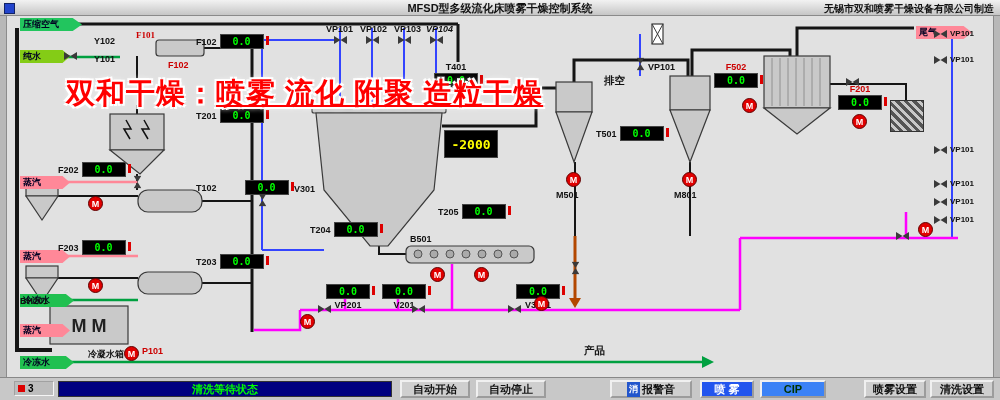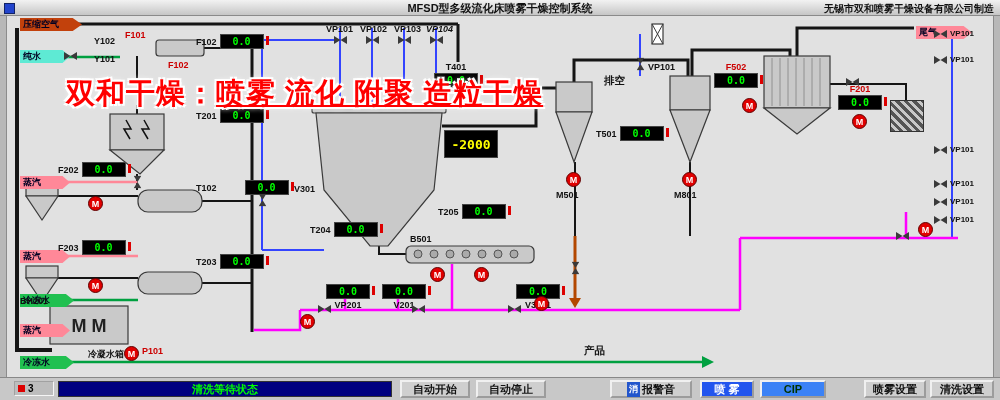--- a/index.html
+++ b/index.html
@@ -141,31 +141,31 @@
       <circle cx="482" cy="254" r="4"></circle>
       <circle cx="498" cy="254" r="4"></circle>
       <circle cx="514" cy="254" r="4"></circle>
     </g>
     <text x="89" y="332" text-anchor="middle" font-size="18" font-weight="bold" fill="#222">M M</text>
   </svg>
 
   <div class="hatchbox"></div>
 
   <div class="overlay" id="overlay">
-      <div class="arrow" style="left: 20px; top: 18px; width: 62px; background: #c2410c;">压缩空气</div>
-      <div class="arrow" style="left: 20px; top: 50px; width: 50px; background: #5eead4;">纯水</div>
+      <div class="arrow" style="left: 20px; top: 18px; width: 62px; background: #22c55e;">压缩空气</div>
+      <div class="arrow" style="left: 20px; top: 50px; width: 50px; background: #84cc16;">纯水</div>
       <div class="arrow" style="left: 20px; top: 176px; width: 50px; background: rgb(255, 136, 152);">蒸汽</div>
       <div class="arrow" style="left: 20px; top: 250px; width: 50px; background: rgb(255, 136, 152);">蒸汽</div>
       <div class="arrow" style="left: 20px; top: 294px; width: 54px; background: rgb(32, 192, 80);">冷冻水</div>
       <div class="arrow" style="left: 20px; top: 324px; width: 50px; background: rgb(255, 136, 152);">蒸汽</div>
       <div class="arrow" style="left: 20px; top: 356px; width: 54px; background: rgb(32, 192, 80);">冷冻水</div>
       <div class="arrow" style="left: 916px; top: 26px; width: 56px; background: rgb(255, 136, 152);">尾气</div>
       <div class="ptag" style="left: 94px; top: 36px;">Y102</div>
       <div class="ptag" style="left: 94px; top: 54px;">Y101</div>
-      <div class="ptag" style="left: 125px; top: 30px; color: rgb(204, 0, 0);">F101</div>
+      <div class="ptag" style="left: 136px; top: 30px; color: rgb(204, 0, 0); font-family: Liberation Serif, serif;">F101</div>
       <div class="ptag" style="left: 168px; top: 60px; color: rgb(204, 0, 0);">F102</div>
       <div class="ptag" style="left: 294px; top: 184px;">V301</div>
       <div class="ptag" style="left: 410px; top: 234px;">B501</div>
       <div class="ptag" style="left: 556px; top: 190px;">M501</div>
       <div class="ptag" style="left: 674px; top: 190px;">M801</div>
       <div class="ptag" style="left: 20px; top: 296px;">BH201</div>
       <div class="ptag" style="left: 142px; top: 346px; color: rgb(204, 0, 0);">P101</div>
       <div class="ptag" style="left: 88px; top: 348px;">冷凝水箱</div>
       <div class="ptag big" style="left: 604px; top: 42px;">排空</div>
       <div class="ptag big" style="left: 584px; top: 312px;">产品</div>

